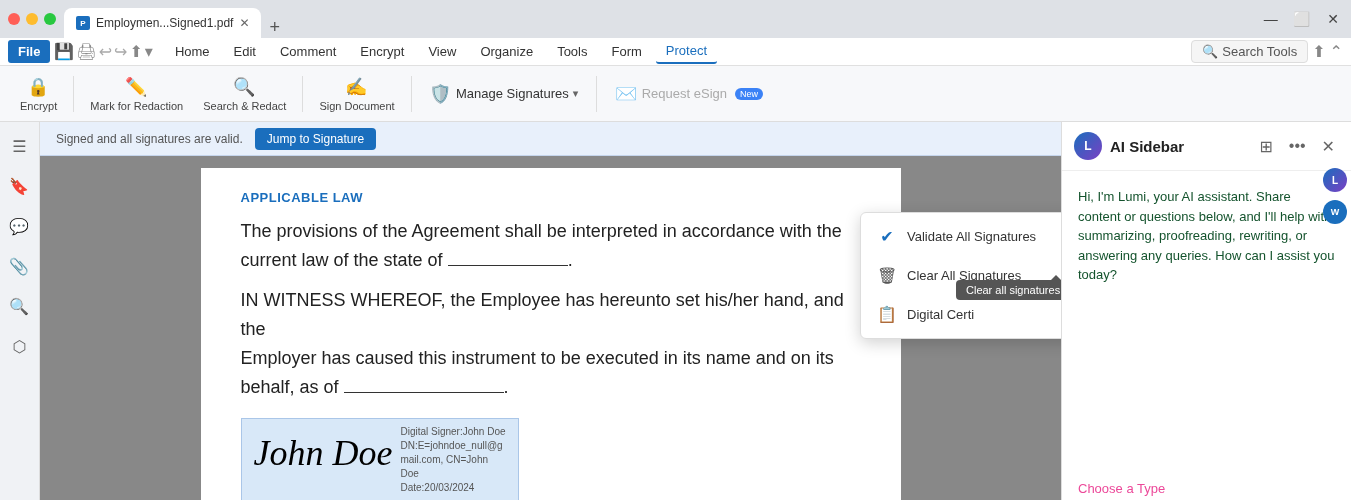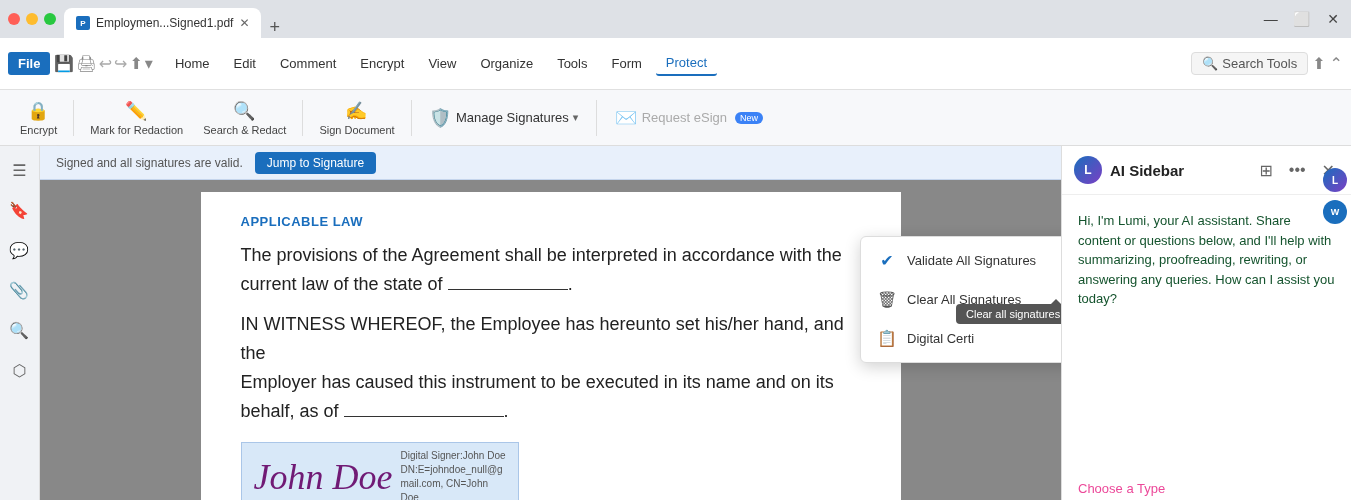--- a/index.html
+++ b/index.html
@@ -33,21 +33,21 @@
     .new-tab-btn { background: none; border: none; cursor: pointer; color: #555; font-size: 18px; padding: 0 8px; }
     .browser-right { display: flex; gap: 8px; align-items: center; margin-left: auto; }
     .browser-icon-btn { background: none; border: none; cursor: pointer; color: #444; font-size: 14px; padding: 2px 4px; }
 
     
     .app-container { display: flex; flex-direction: column; height: 462px; }
 
     
     .menu-bar {
       background: #fff;
-      height: 52px;
+      height: 28px;
       display: flex;
       align-items: center;
       padding: 0 8px;
       border-bottom: 1px solid #e0e0e0;
       gap: 4px;
     }
     .menu-item {
       padding: 4px 10px;
       font-size: 13px;
       color: #333;
@@ -180,21 +180,21 @@
     .underline-blank { display: inline-block; width: 120px; border-bottom: 1px solid #333; }
     .signature-block { margin-top: 16px; display: flex; align-items: flex-start; gap: 8px; }
     .sig-image {
       background: #d8e8f8;
       border: 1px solid #aac6e8;
       padding: 6px 12px;
       display: flex;
       flex-direction: column;
       min-width: 200px;
     }
-    .sig-name { font-size: 36px; font-family: 'Georgia', serif; color: #701a75; font-style: italic; }
+    .sig-name { font-size: 36px; font-family: 'Georgia', serif; color: #000000; font-style: italic; }
     .sig-details { font-size: 10px; color: #555; line-height: 1.4; }
 
     
     .dropdown-menu {
       position: absolute;
       top: 90px;
       left: 820px;
       background: #fff;
       border: 1px solid #ddd;
       border-radius: 6px;

